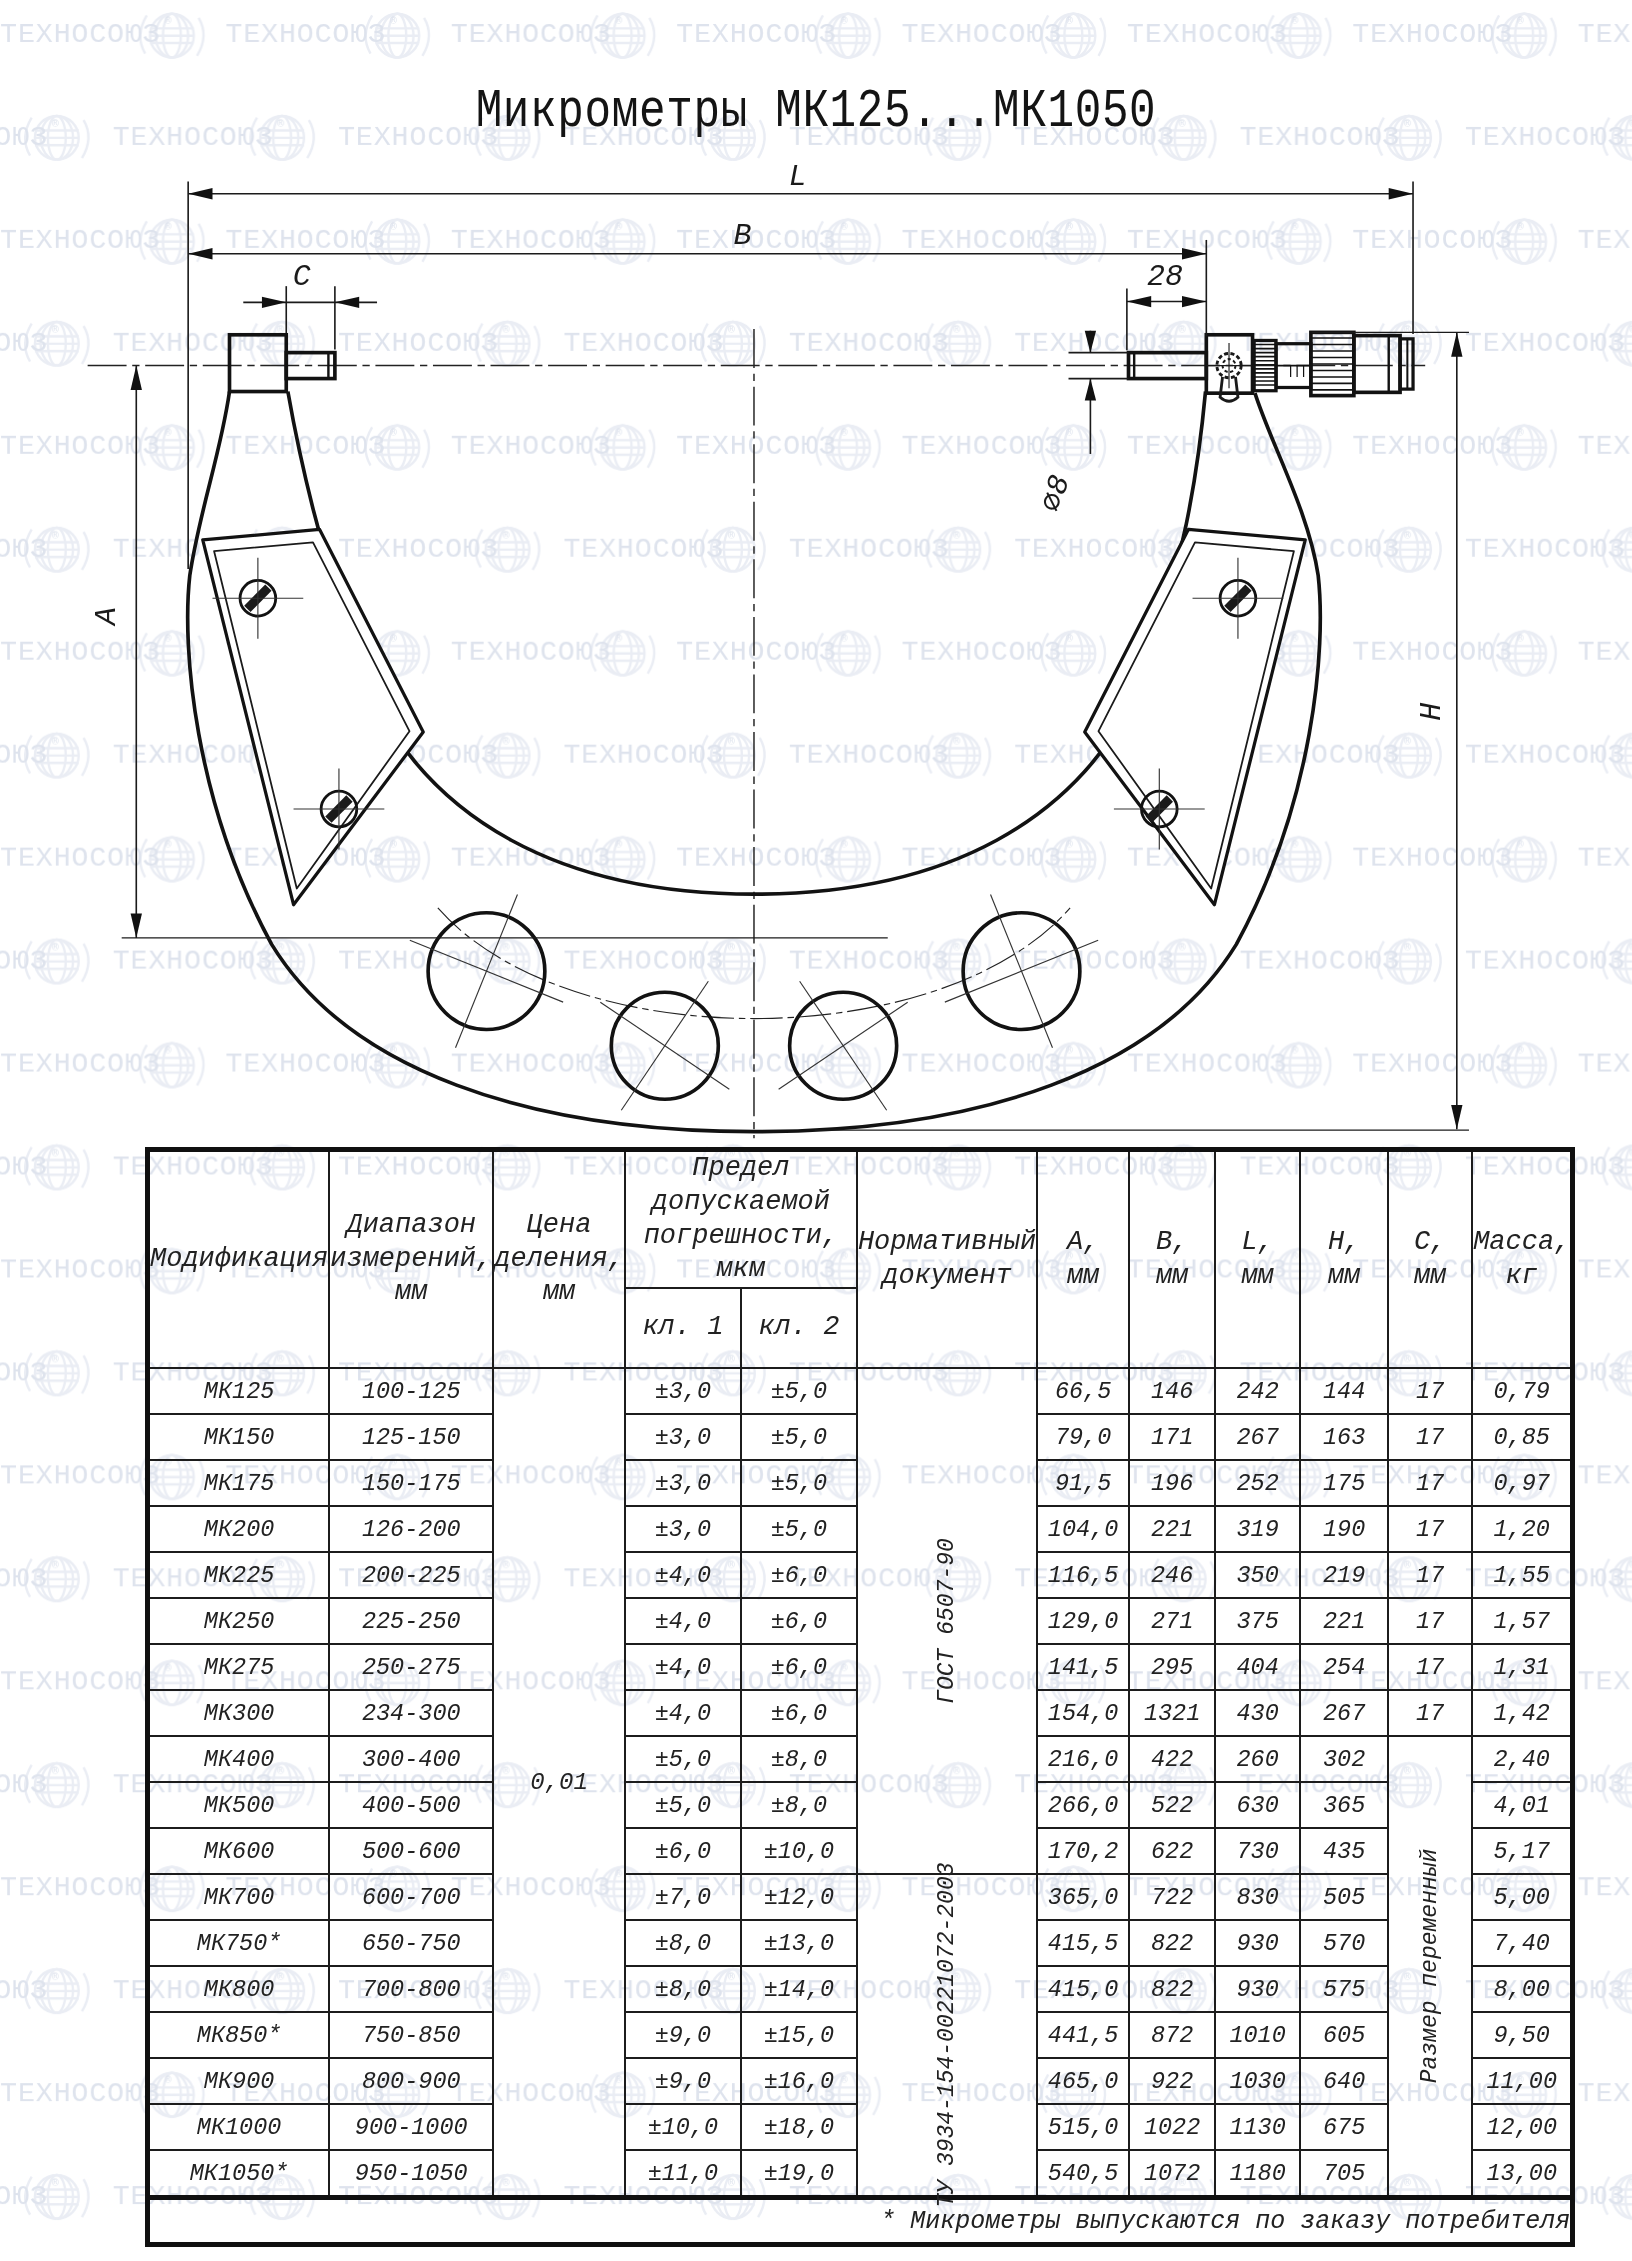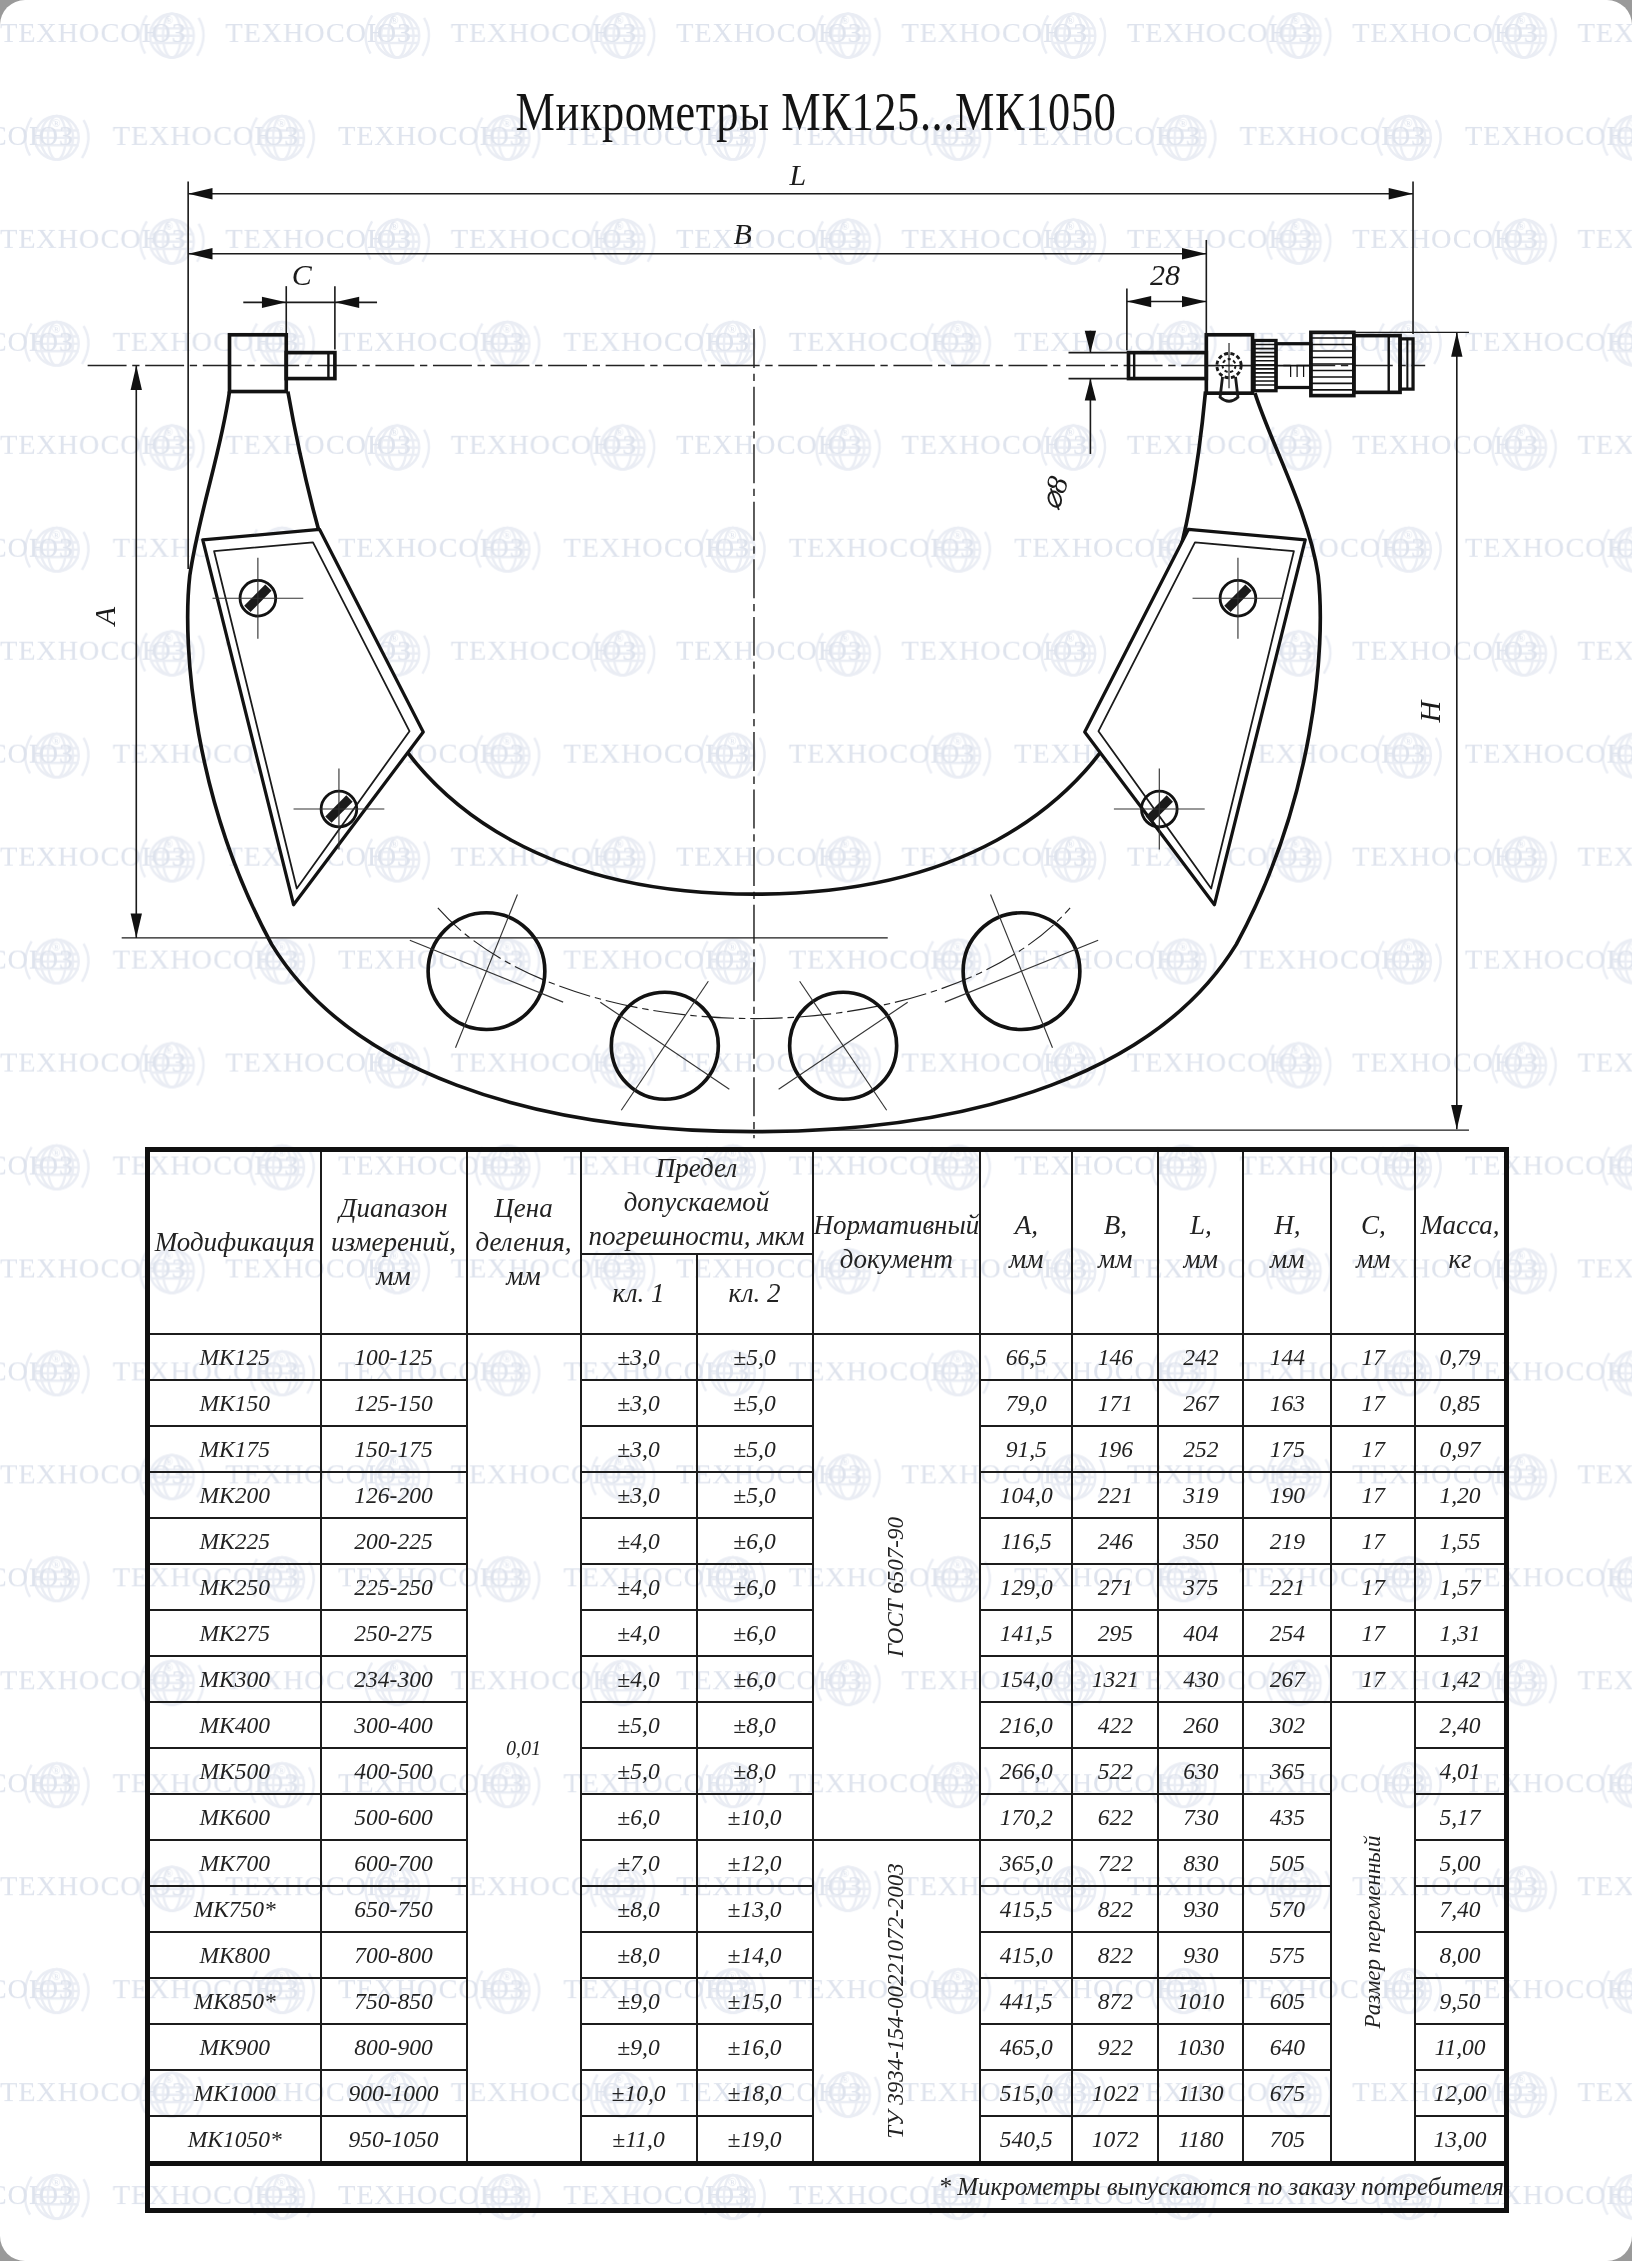--- a/index.html
+++ b/index.html
@@ -1,37 +1,37 @@
 <!DOCTYPE html>
 <html style="font-size:13px"><head>
 <meta charset="utf-8">
 <style>
   html,body{margin:0;padding:0;background:#9a9a9a;}
   .page{position:relative;width:1632px;height:2261px;background:#ffffff;overflow:hidden;
-        font-family:Liberation Serif, serif;border-radius:25px;}
+        font-family:Liberation Mono, monospace;}
   .wm-layer{position:absolute;left:0;top:0;z-index:0;}
   .content{position:absolute;left:0;top:0;z-index:1;width:1632px;height:2261px;}
   .title{position:absolute;left:0;top:81px;width:1632px;text-align:center;
          font-size:54px;color:#141414;letter-spacing:0.8px;
          transform:scaleX(0.82);font-weight:normal;}
   .drawing{position:absolute;left:0;top:0;}
   .dim-label{font-style:italic;font-size:37px;fill:#1b1b1b;}
   
   table.spec{position:absolute;left:145px;top:1147px;border-collapse:collapse;table-layout:fixed;
              border:5.7px solid #101010;background:transparent;}
   .spec th,.spec td{border:2.4px solid #1c1c1c;text-align:center;vertical-align:middle;
              font-style:italic;color:#222;padding:0;}
   .spec th{font-weight:normal;font-size:27px;line-height:1.25;white-space:pre-line;}
   .spec td{font-size:23.5px;height:44px;}
   .hr1 th{height:81px;}
   .hr2 th{height:78px;}
   .spec td.rot{position:relative;}
   .spec td.rot span{position:absolute;left:50%;top:50%;
         transform:translate(-50%,-50%) rotate(-90deg);white-space:nowrap;font-size:23px;}
-  .spec td.cena{font-size:20px;}
+  .spec td.cena{font-size:24px;}
   .note-row td{border-top:5.7px solid #101010;text-align:right;padding-left:21px;
         font-size:25px;height:42px;}
 </style>
 </head>
 <body>
 
 <div class="page">
 
   <svg class="wm-layer" width="1632" height="2261" viewBox="0 0 2013 2789">
     <defs>

